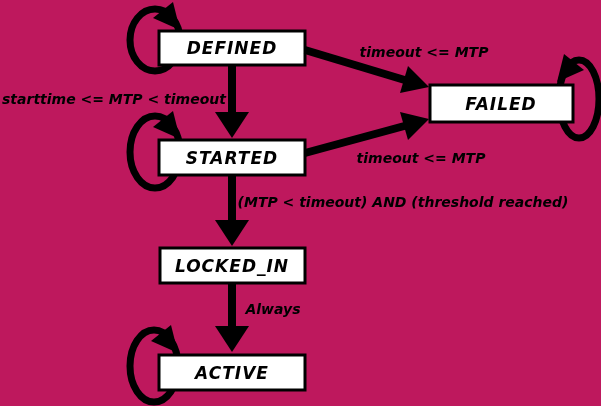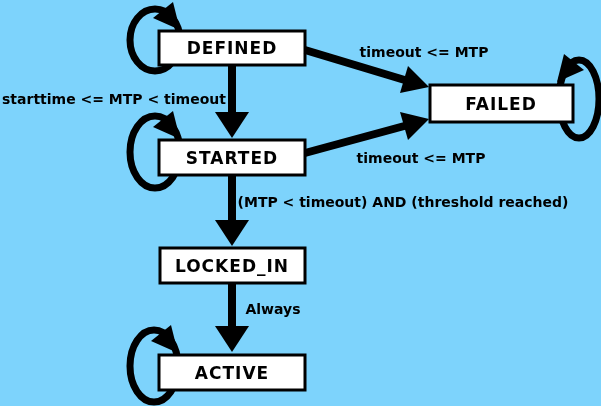--- a/index.html
+++ b/index.html
@@ -4,23 +4,24 @@
 <style>
   html, body {
     margin: 0;
     padding: 0;
     background: #ffffff;
   }
   .canvas {
     position: relative;
     width: 601px;
     height: 406px;
-    background: #7dd3fc;
+    background: #be185d;
     overflow: hidden;
     font-family: "DejaVu Sans", "Liberation Sans", sans-serif;
+    font-style: italic;
   }
   svg { display: block; }
   .state-box {
     fill: #ffffff;
     stroke: #000000;
     stroke-width: 3;
   }
   .state-label {
     font-family: "DejaVu Sans", "Liberation Sans", sans-serif;
     font-size: 17px;

